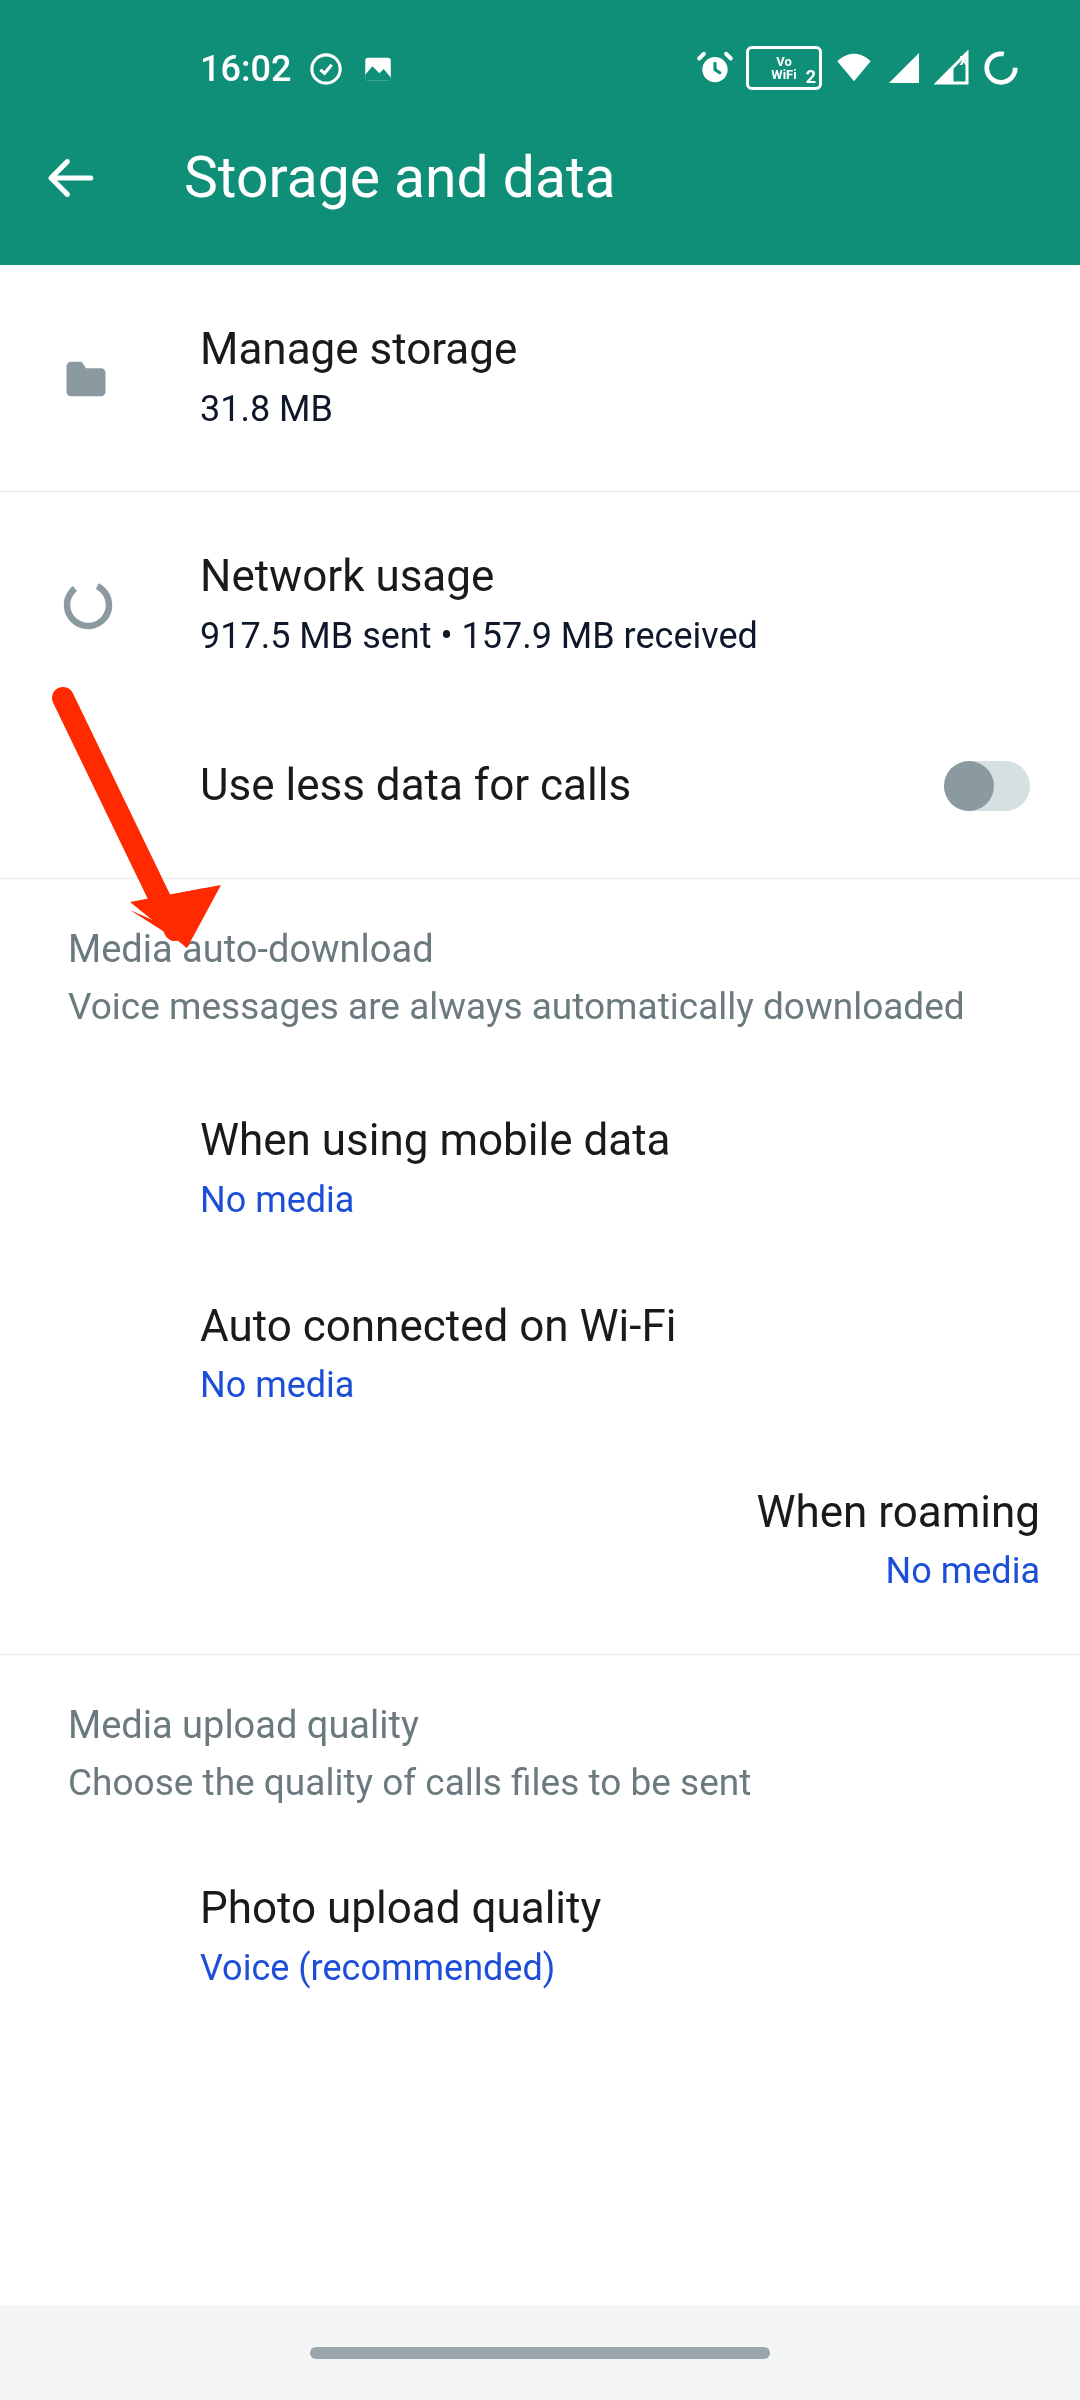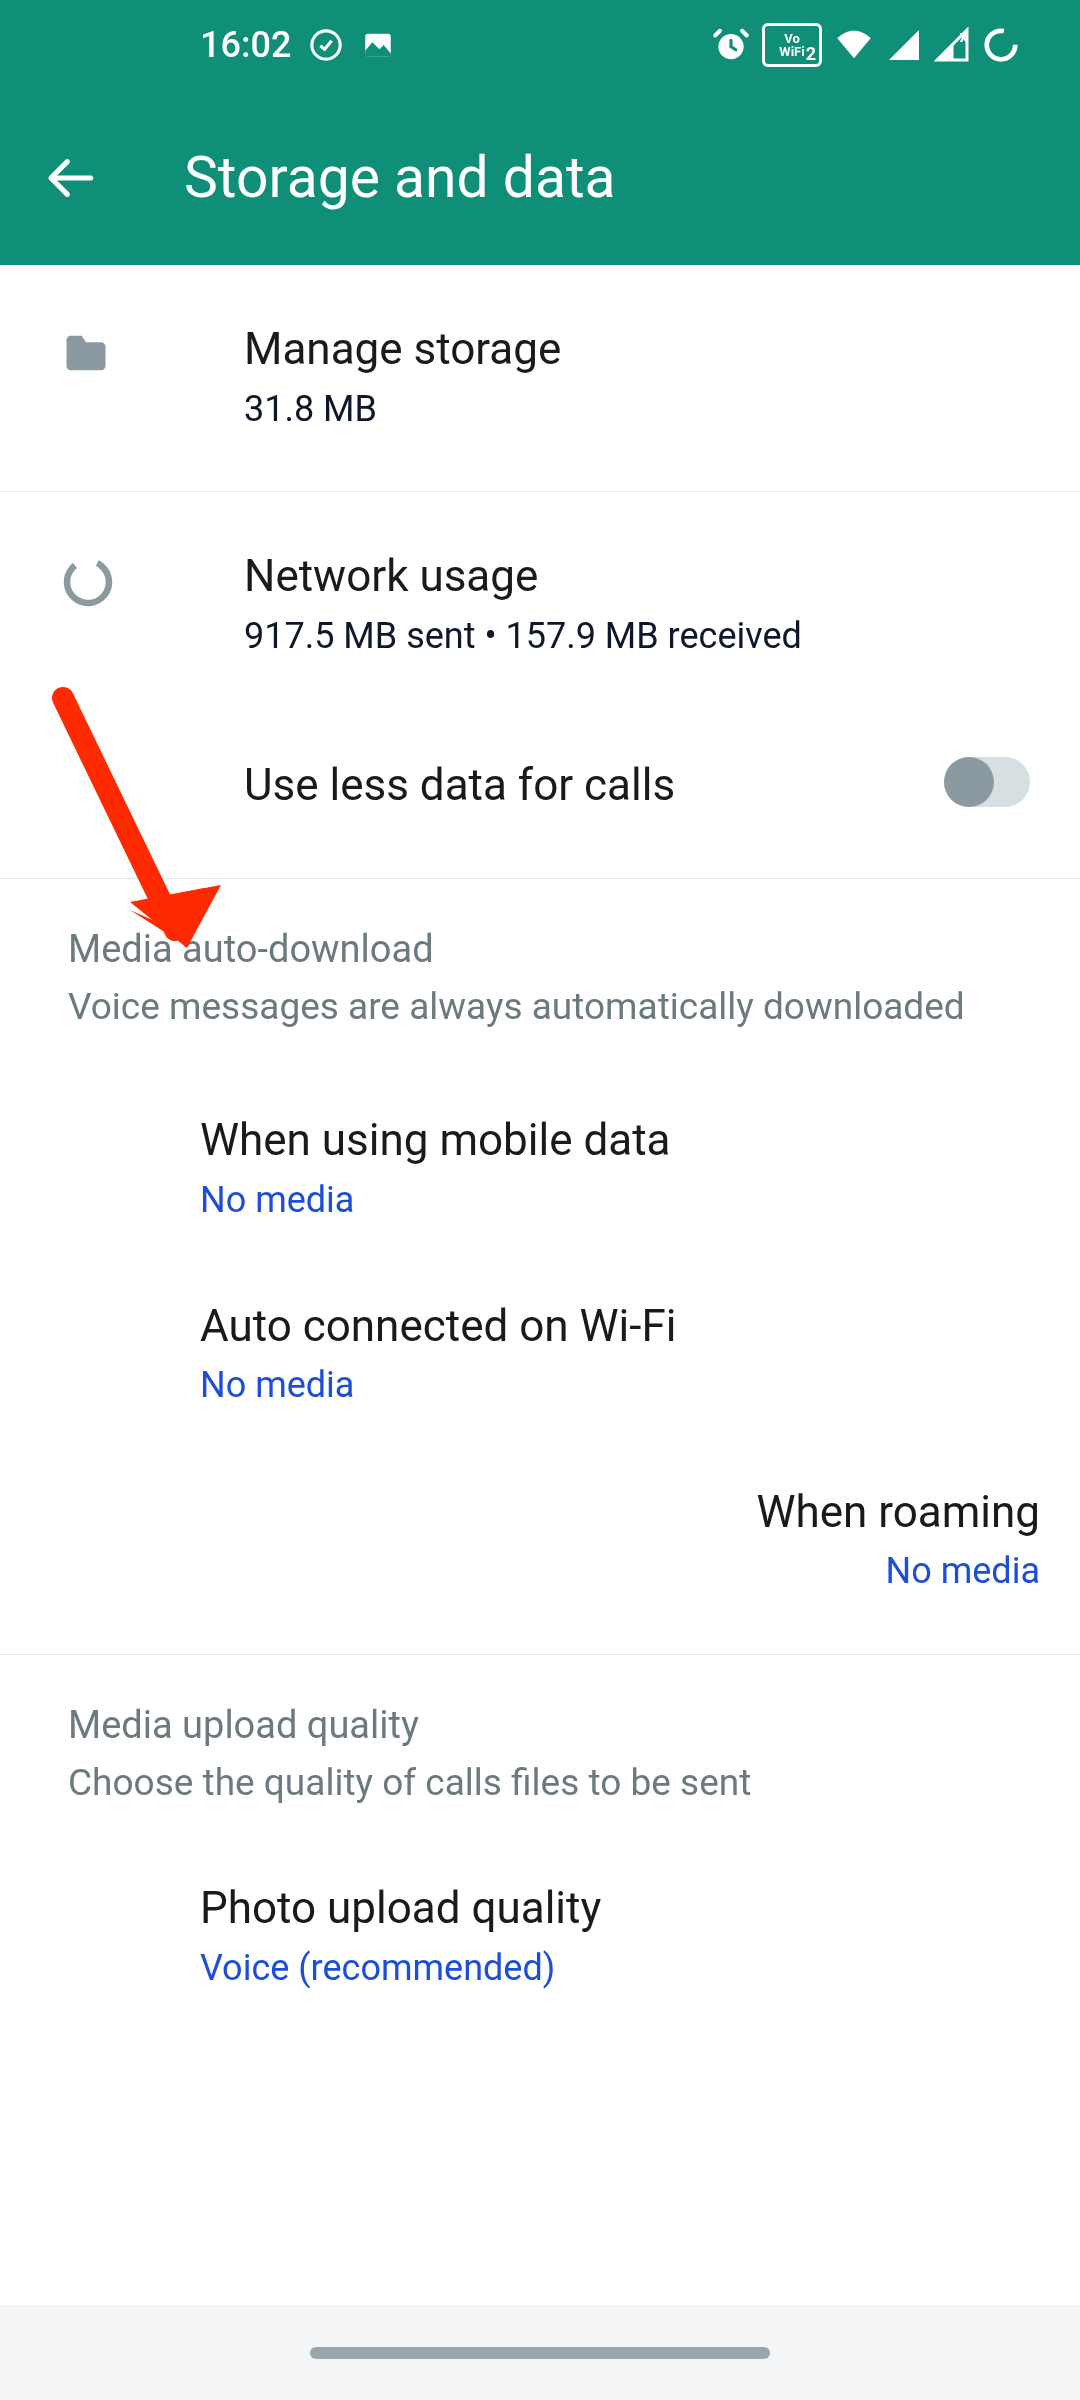--- a/index.html
+++ b/index.html
@@ -13,21 +13,21 @@
       width: 1080px;
       height: 2400px;
       background: #ffffff;
       overflow: hidden;
       position: relative;
     }
     .status-bar {
       height: 90px;
       background: #0f8f78;
       display: flex;
-      align-items: center;
+      align-items: flex-end;
       justify-content: space-between;
       padding: 0 60px 0 200px;
       color: #ffffff;
     }
     .status-left {
       display: flex;
       align-items: center;
       gap: 18px;
     }
     .status-time {
@@ -63,23 +63,22 @@
       color: #ffffff;
       font-size: 57px;
       font-weight: 400;
     }
     .content {
       background: #ffffff;
     }
     .setting-row {
       display: flex;
       padding: 48px 40px 48px 60px;
-      align-items: flex-start;
+      align-items: center;
       min-height: 140px;
-      gap: 44px;
     }
     .setting-row.tall {
       padding: 56px 40px 56px 60px;
     }
     .setting-icon-col {
       width: 140px;
       flex-shrink: 0;
       display: flex;
       align-items: center;
       padding-top: 6px;
@@ -174,21 +173,21 @@
       align-items: center;
       justify-content: center;
     }
     .nav-handle {
       width: 460px;
       height: 12px;
       background: #9aa6ab;
       border-radius: 6px;
     }
     .vowifi-badge {
-      width: 60px;
+      width: 76px;
       height: 44px;
       border: 3px solid #fff;
       border-radius: 6px;
       display: flex;
       flex-direction: column;
       align-items: center;
       justify-content: center;
       font-size: 14px;
       line-height: 1;
       position: relative;

